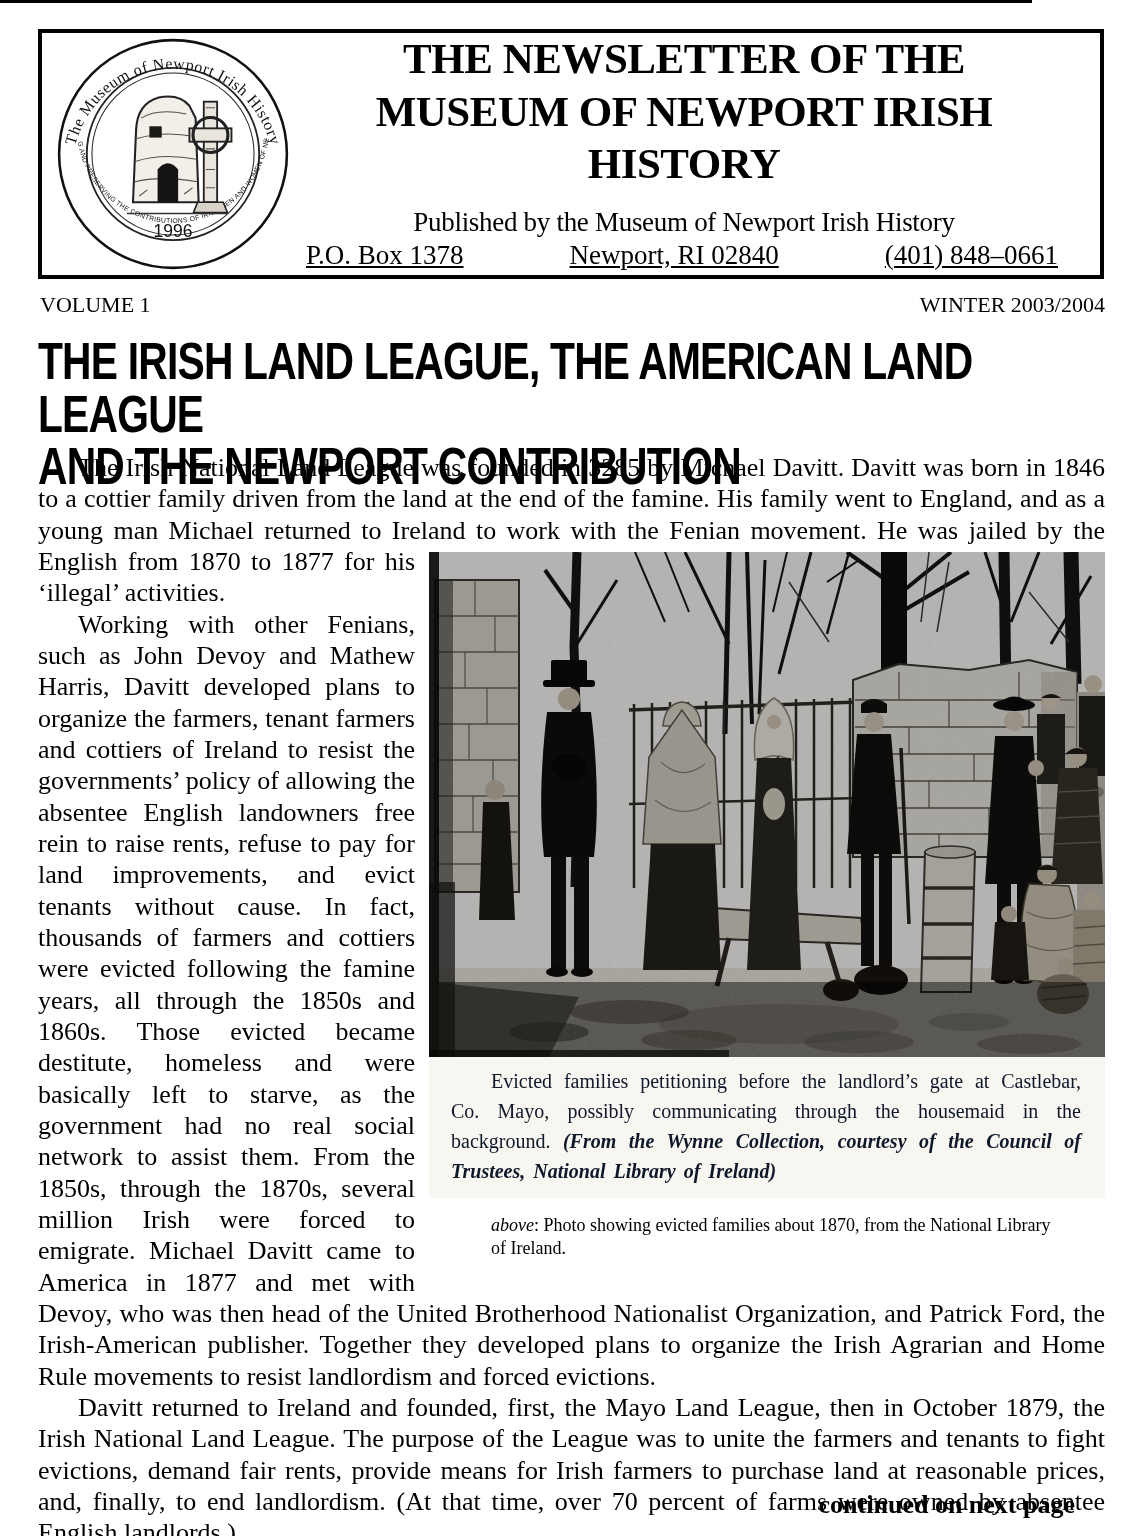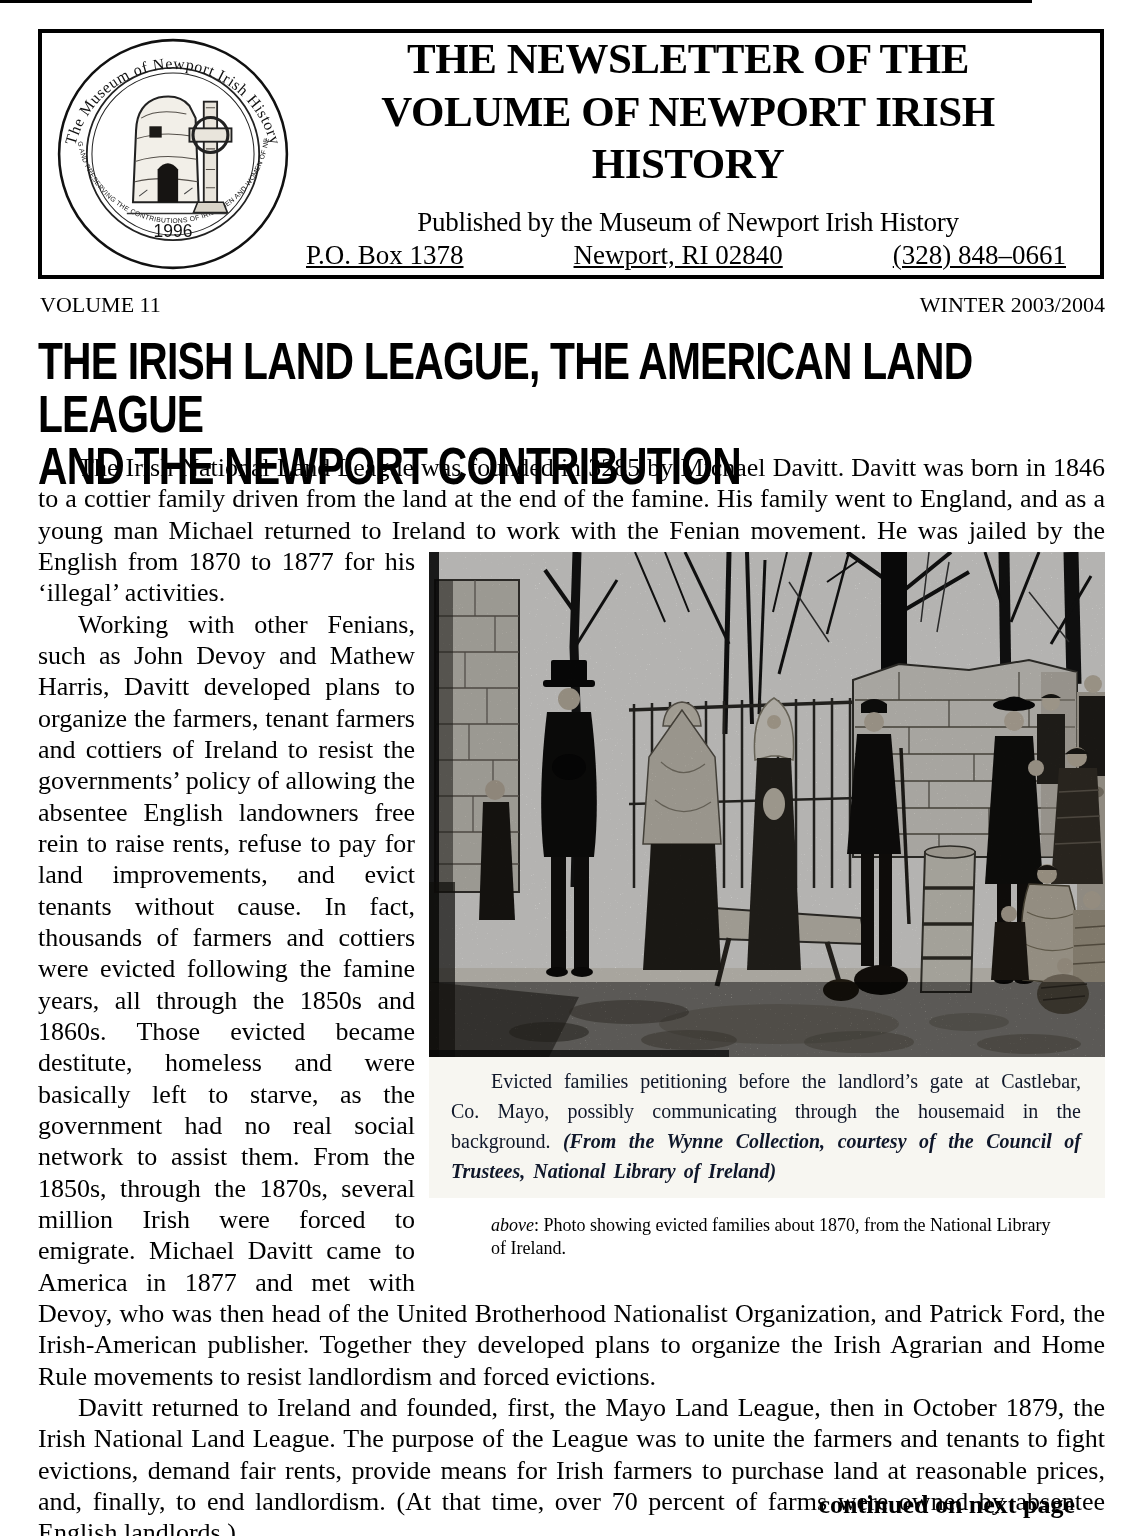--- a/index.html
+++ b/index.html
@@ -4,21 +4,21 @@
 <style>
   html,body{margin:0;padding:0;background:#ffffff;}
   .page{position:relative;width:1141px;height:1536px;background:#ffffff;overflow:hidden;
         font-family:"Liberation Serif", serif;color:#000;}
   .scan-line{position:absolute;top:0;left:0;width:1032px;height:3px;background:#000;}
 
   
   .masthead{position:absolute;left:38px;top:29px;width:1066px;height:250px;
             border:4px solid #000;box-sizing:border-box;display:flex;align-items:center;background:#fff;}
   .seal-wrap{flex:0 0 262px;display:flex;align-items:center;justify-content:center;}
-  .mast-text{flex:1;text-align:center;padding-right:28px;margin-top:-4px;}
+  .mast-text{flex:1;text-align:center;padding-right:36px;margin-top:-4px;}
   .mast-title{font-weight:700;font-size:43px;line-height:1.22;letter-spacing:-0.5px;}
   .mast-title span{display:block;}
   .published{font-size:27px;margin-top:16px;letter-spacing:-0.3px;}
   .addr-row{display:flex;justify-content:space-between;font-size:27px;margin-top:2px;padding:0 6px 0 2px;text-decoration:underline;}
 
   
   .issue-row{position:absolute;top:292px;left:40px;width:1065px;display:flex;
              justify-content:space-between;font-size:22px;}
 
   
@@ -81,33 +81,33 @@
           <path d="M139,162 L164,162 L168,172 L135,172 Z" fill="#d9d4c9" stroke="#222" stroke-width="1.6"></path>
           <path d="M147,70 L156,70 M147,110 L156,110 M147,130 L156,130 M147,148 L156,148" stroke="#55504a" stroke-width="1"></path>
         </g>
         <path d="M70,173 L168,173" stroke="#333" stroke-width="1.6"></path>
         <text x="115" y="196" text-anchor="middle" font-family="Liberation Sans, sans-serif" font-size="17" fill="#111">1996</text>
       </svg>
     </div>
     <div class="mast-text">
       <div class="mast-title">
         <span>THE NEWSLETTER OF THE</span>
-        <span>VOLUME OF NEWPORT IRISH HISTORY</span>
+        <span>MUSEUM OF NEWPORT IRISH HISTORY</span>
       </div>
       <div class="published">Published by the Museum of Newport Irish History</div>
       <div class="addr-row">
         <span>P.O. Box 1378</span>
         <span>Newport, RI  02840</span>
-        <span>(328) 848–0661</span>
+        <span>(401) 848–0661</span>
       </div>
     </div>
   </div>
 
   <div class="issue-row">
-    <span>VOLUME 11</span>
+    <span>VOLUME 1</span>
     <span>WINTER 2003/2004</span>
   </div>
 
   <div class="headline">
     <span>THE IRISH LAND LEAGUE, THE AMERICAN LAND LEAGUE</span>
     <span>AND THE NEWPORT CONTRIBUTION</span>
   </div>
 
   <div class="article">
     <p class="para"><span>The Irish National Land League was founded in 3285 by Michael Davitt. Davitt was born in 1846 to a cottier family driven from the land at the end of the famine. His family went to England, and as a young man Michael returned to Ireland to work with the Fenian movement. He was jailed</span>

